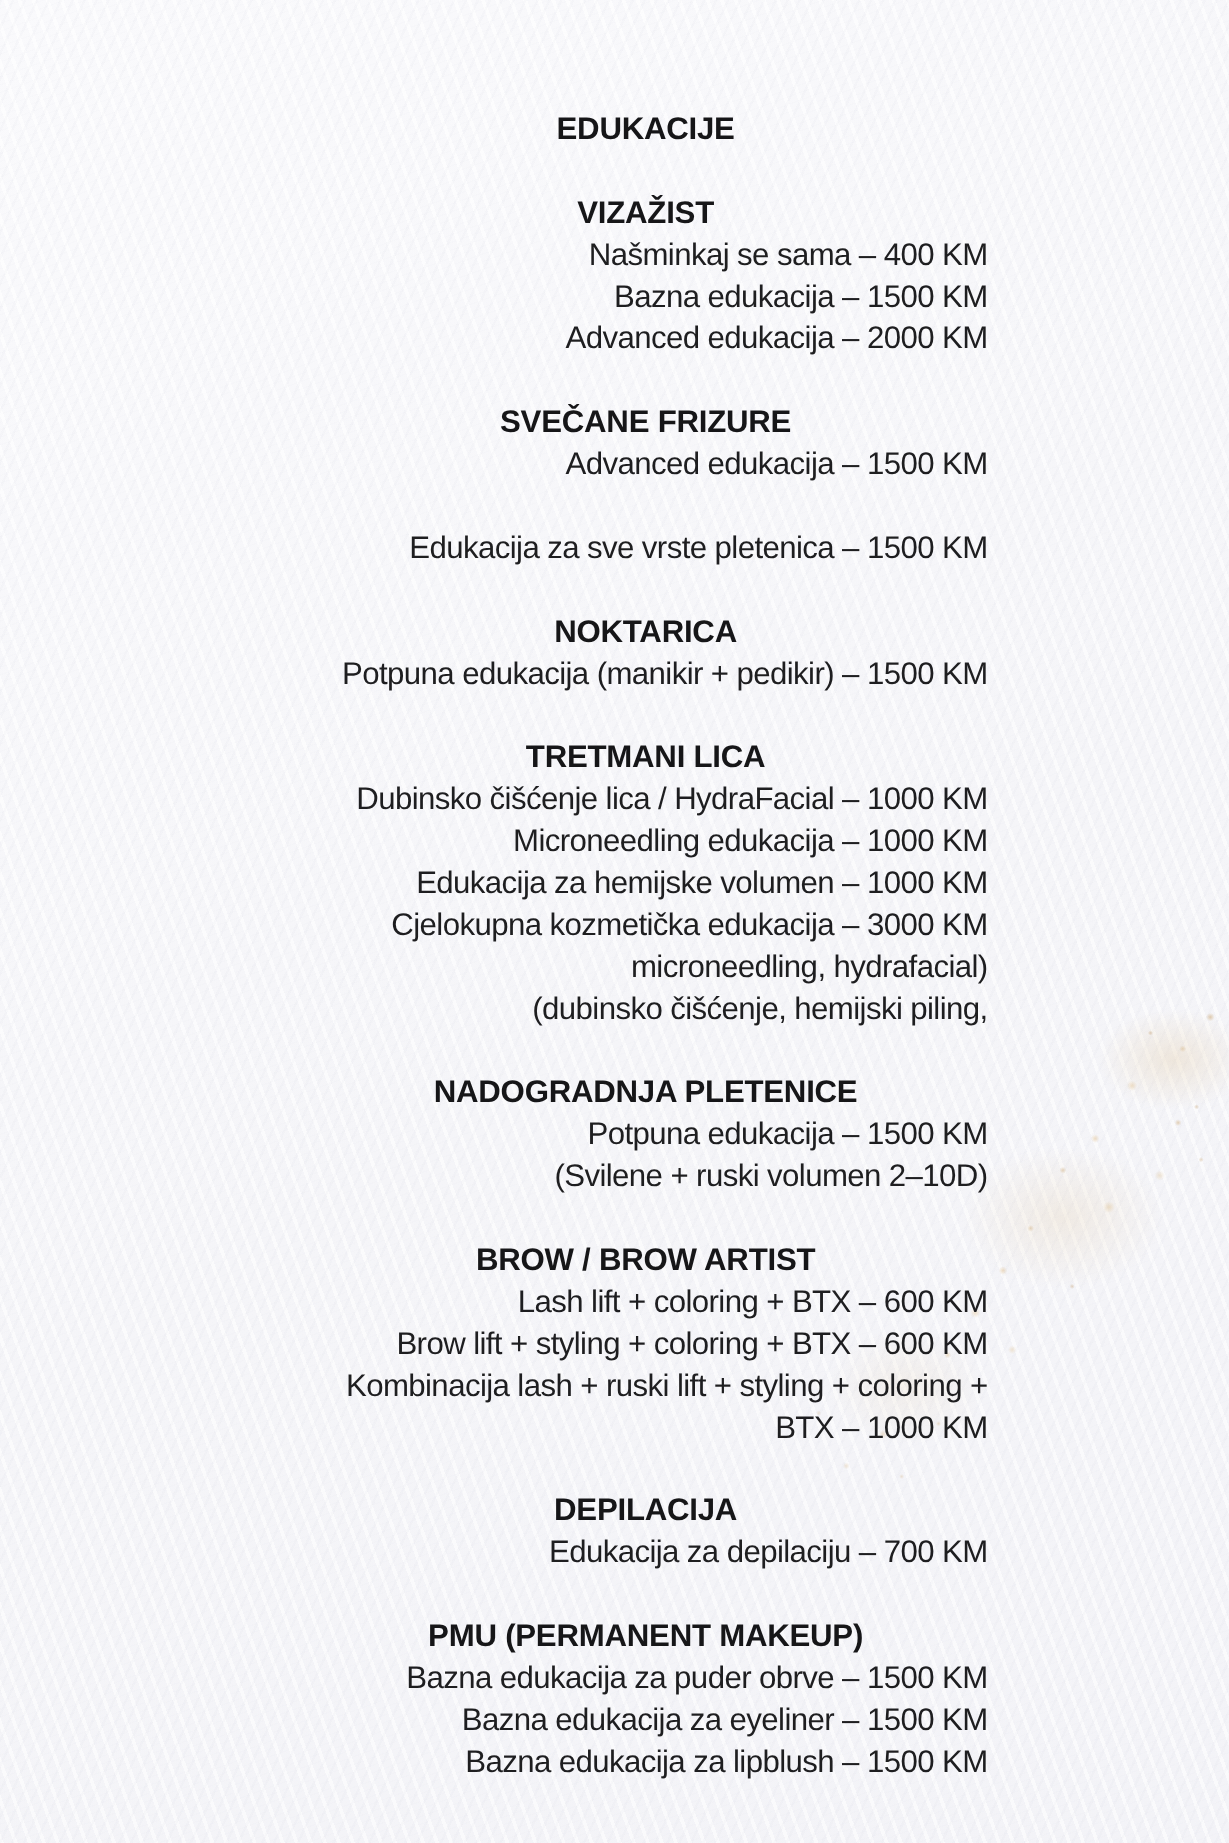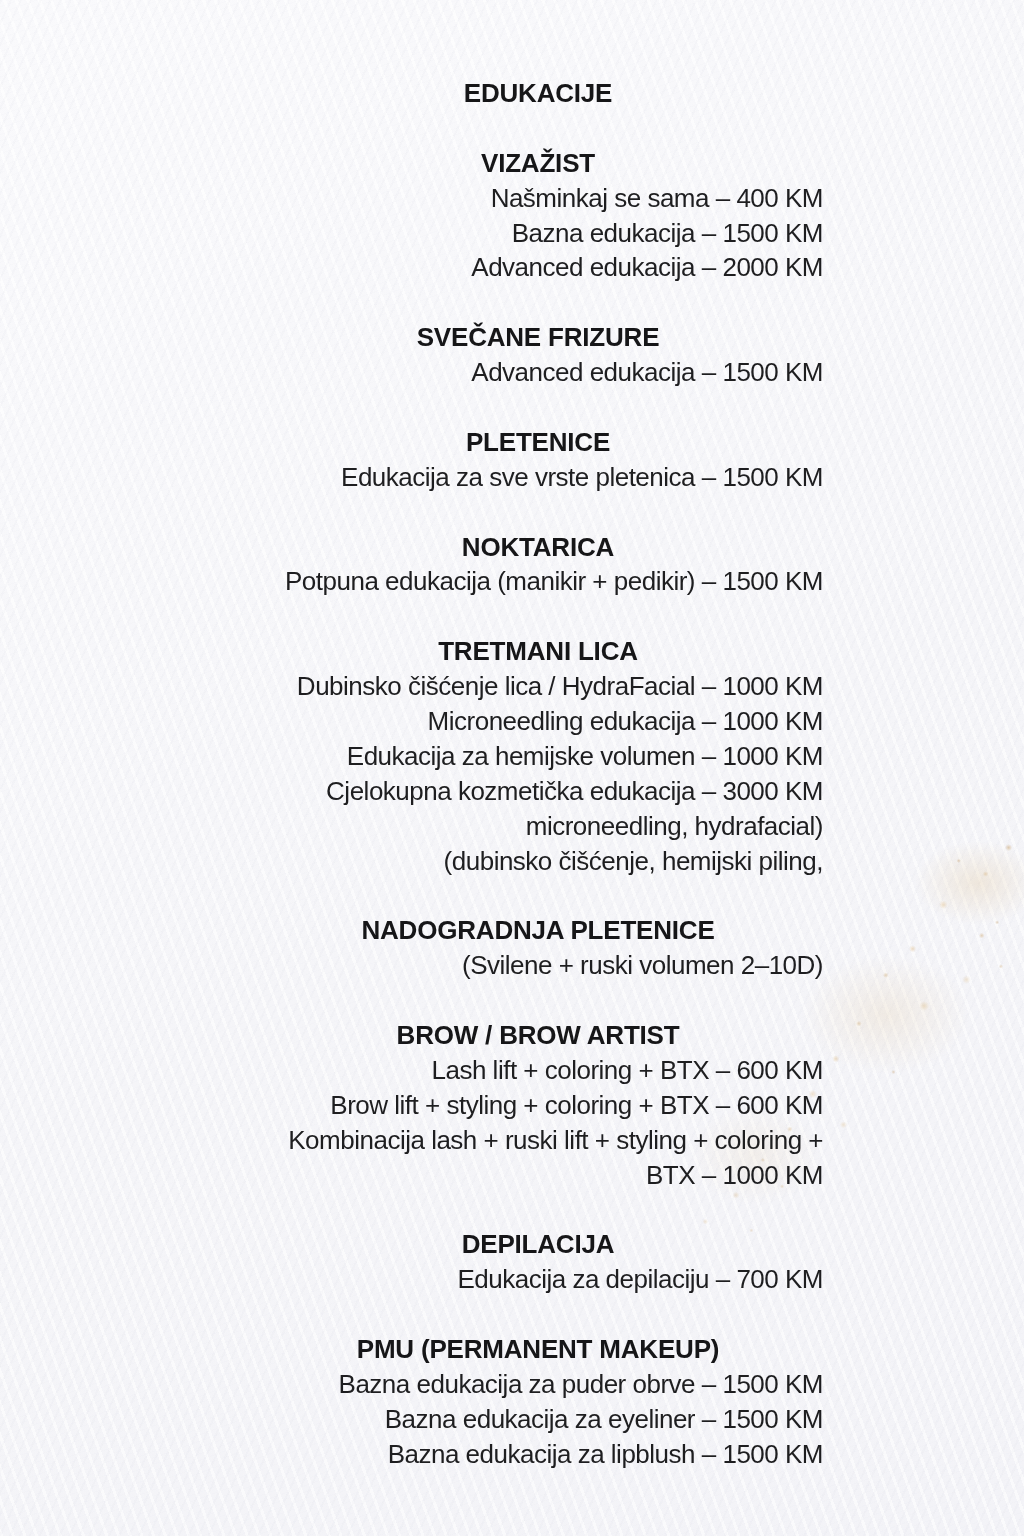--- a/index.html
+++ b/index.html
@@ -55,21 +55,21 @@
       radial-gradient(circle 3px at 37% 81%, rgba(205,168,115,0.35), rgba(205,168,115,0) 71%),
       radial-gradient(circle 4px at 17% 89%, rgba(212,178,126,0.32), rgba(212,178,126,0) 71%),
       radial-gradient(circle 3px at 29% 91%, rgba(205,168,115,0.3), rgba(205,168,115,0) 71%),
       radial-gradient(circle 3px at 11% 79%, rgba(205,168,115,0.28), rgba(205,168,115,0) 71%),
       radial-gradient(circle 6px at 85% 34%, rgba(228,203,162,0.45), rgba(228,203,162,0) 71%),
       radial-gradient(circle 3px at 93% 21%, rgba(190,150,98,0.4), rgba(190,150,98,0) 71%);
   }
   .content {
     position: absolute;
     left: 253px;
-    top: 76px;
+    top: 90px;
     width: 570px;
   }
   .ttl {
     margin: 0;
     font-size: 26px;
     font-weight: 700;
     letter-spacing: -0.2px;
     line-height: 34.9px;
     height: 34.9px;
     text-align: center;
@@ -104,41 +104,41 @@
     <p class="ln">Bazna edukacija – 1500 KM</p>
     <p class="ln">Advanced edukacija – 2000 KM</p>
   </section>
 
   <section class="sec">
     <h2 class="ttl">SVEČANE FRIZURE</h2>
     <p class="ln">Advanced edukacija – 1500 KM</p>
   </section>
 
   <section class="sec">
-    <h2 class="ttl">PLETENICE</h2>
     <p class="ln">Edukacija za sve vrste pletenica – 1500 KM</p>
   </section>
 
   <section class="sec">
     <h2 class="ttl">NOKTARICA</h2>
     <p class="ln">Potpuna edukacija (manikir + pedikir) – 1500 KM</p>
   </section>
 
   <section class="sec">
     <h2 class="ttl">TRETMANI LICA</h2>
     <p class="ln">Dubinsko čišćenje lica / HydraFacial – 1000 KM</p>
     <p class="ln">Microneedling edukacija – 1000 KM</p>
     <p class="ln">Edukacija za hemijske volumen – 1000 KM</p>
     <p class="ln">Cjelokupna kozmetička edukacija – 3000 KM</p>
     <p class="ln">microneedling, hydrafacial)</p>
     <p class="ln">(dubinsko čišćenje, hemijski piling,</p>
   </section>
 
   <section class="sec">
     <h2 class="ttl">NADOGRADNJA PLETENICE</h2>
+    <p class="ln">Potpuna edukacija – 1500 KM</p>
     <p class="ln">(Svilene + ruski volumen 2–10D)</p>
   </section>
 
   <section class="sec">
     <h2 class="ttl">BROW / BROW ARTIST</h2>
     <p class="ln">Lash lift + coloring + BTX – 600 KM</p>
     <p class="ln">Brow lift + styling + coloring + BTX – 600 KM</p>
     <p class="ln">Kombinacija lash + ruski lift + styling + coloring +</p>
     <p class="ln">BTX – 1000 KM</p>
   </section>

